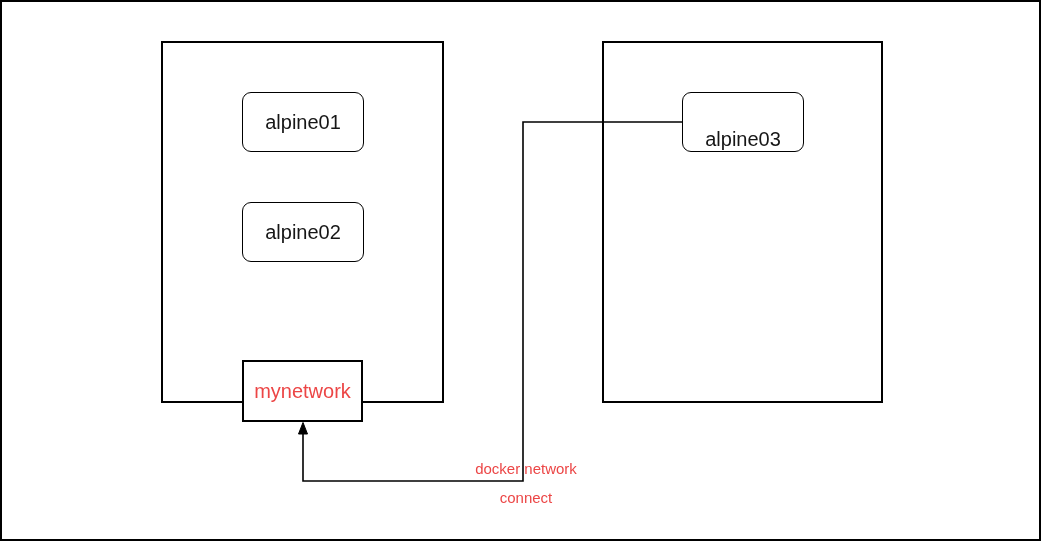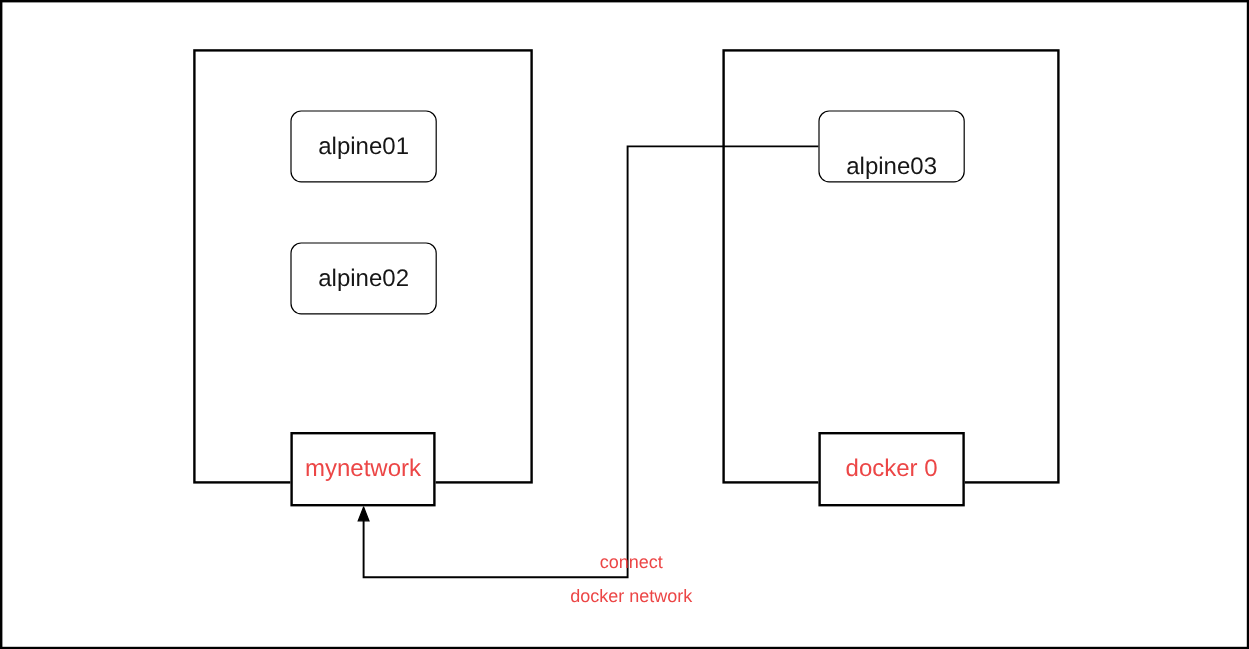--- a/index.html
+++ b/index.html
@@ -95,22 +95,19 @@
   <div class="node node-rounded n-alpine02">
     <span>alpine02</span>
   </div>
   <div class="node node-rounded n-alpine03">
     <span>alpine03</span>
   </div>
 
   <div class="node node-net n-mynetwork">
     <span>mynetwork</span>
   </div>
-  <div class="node node-net n-docker0">
-    <span>docker 0</span>
-  </div>
 
   <div class="connector-label">
+    <div>docker network</div>
     <div>connect</div>
-    <div>docker network</div>
   </div>
 
 </div>
 
 </body></html>

